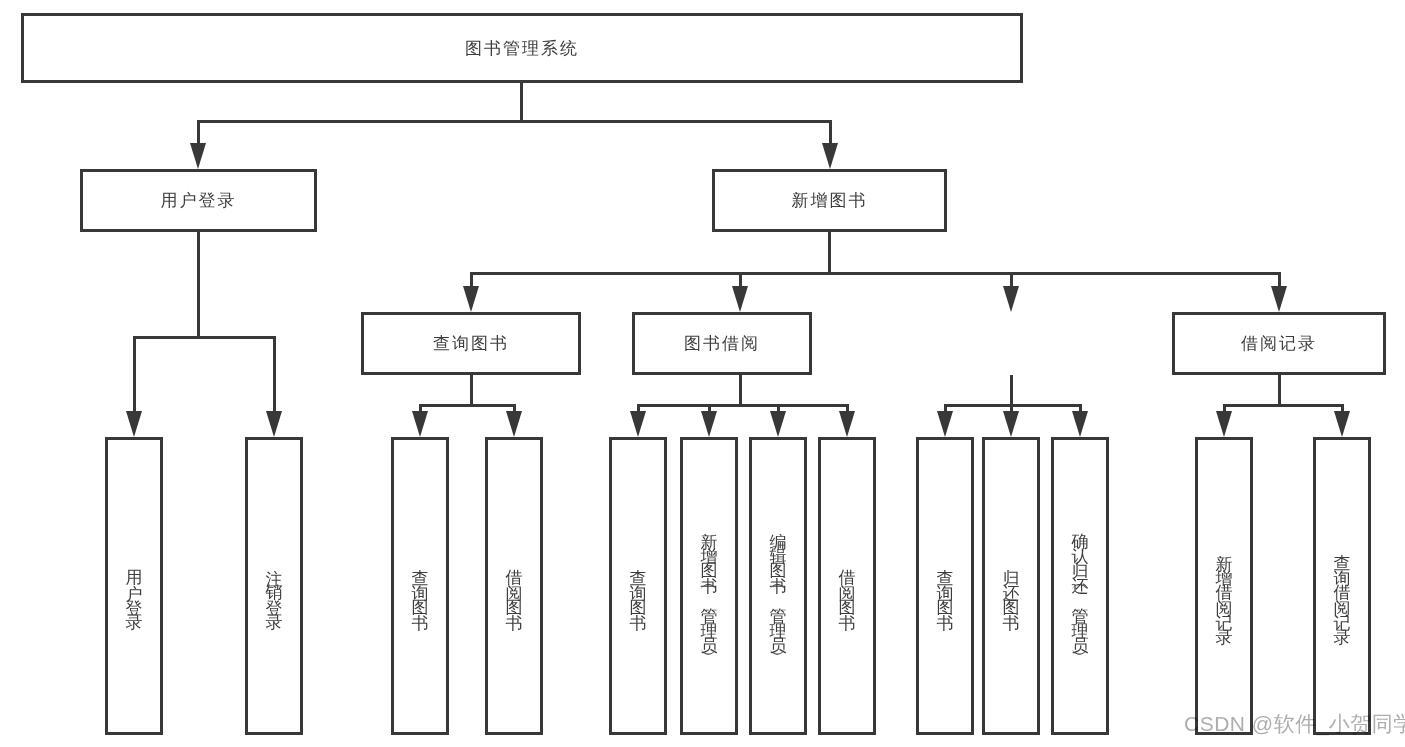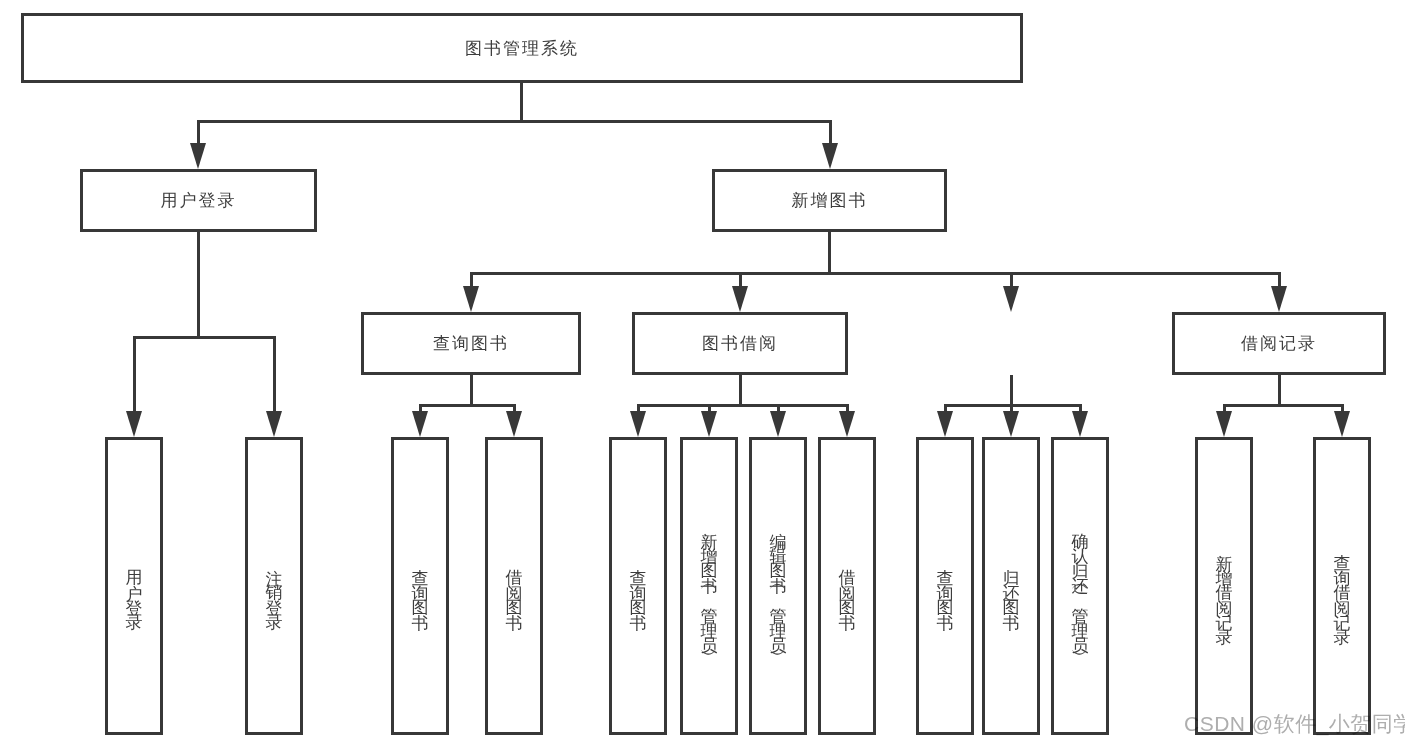--- a/index.html
+++ b/index.html
@@ -91,21 +91,21 @@
   <div class="vline" style="left:739px;top:272px;height:16px;"></div>
   <div class="arrow" style="left:732px;top:286px;"></div>
   <div class="vline" style="left:1010px;top:272px;height:16px;"></div>
   <div class="arrow" style="left:1003px;top:286px;"></div>
   <div class="vline" style="left:1278px;top:272px;height:16px;"></div>
   <div class="arrow" style="left:1271px;top:286px;"></div>
 
   <div class="box" style="left:361px;top:312px;width:220px;height:63px;">
     <span>查询图书</span>
   </div>
-  <div class="box" style="left:632px;top:312px;width:216px;height:63px;">
+  <div class="box" style="left:632px;top:312px;width:180px;height:63px;">
     <span>图书借阅</span>
   </div>
   <div class="box" style="left:1172px;top:312px;width:214px;height:63px;">
     <span>借阅记录</span>
   </div>
 
   <div class="vline" style="left:470px;top:375px;height:31px;"></div>
   <div class="hline" style="left:419px;top:404px;width:97px;"></div>
   <div class="vline" style="left:419px;top:404px;height:9px;"></div>
   <div class="arrow" style="left:412px;top:411px;"></div>

